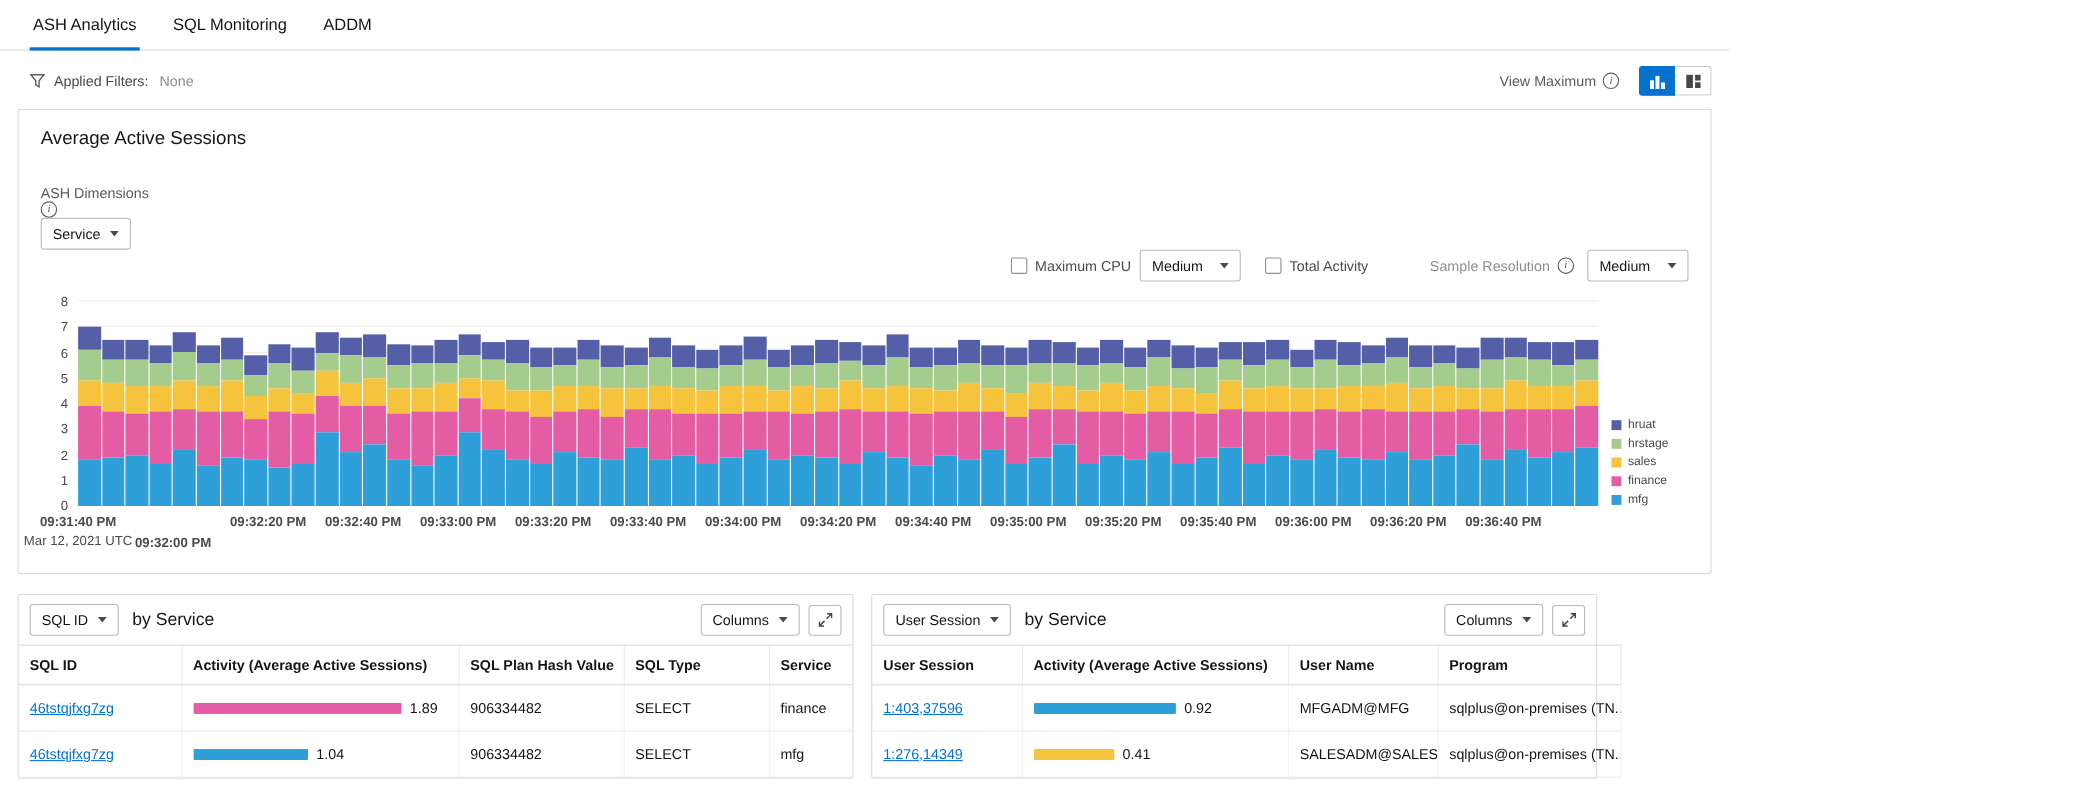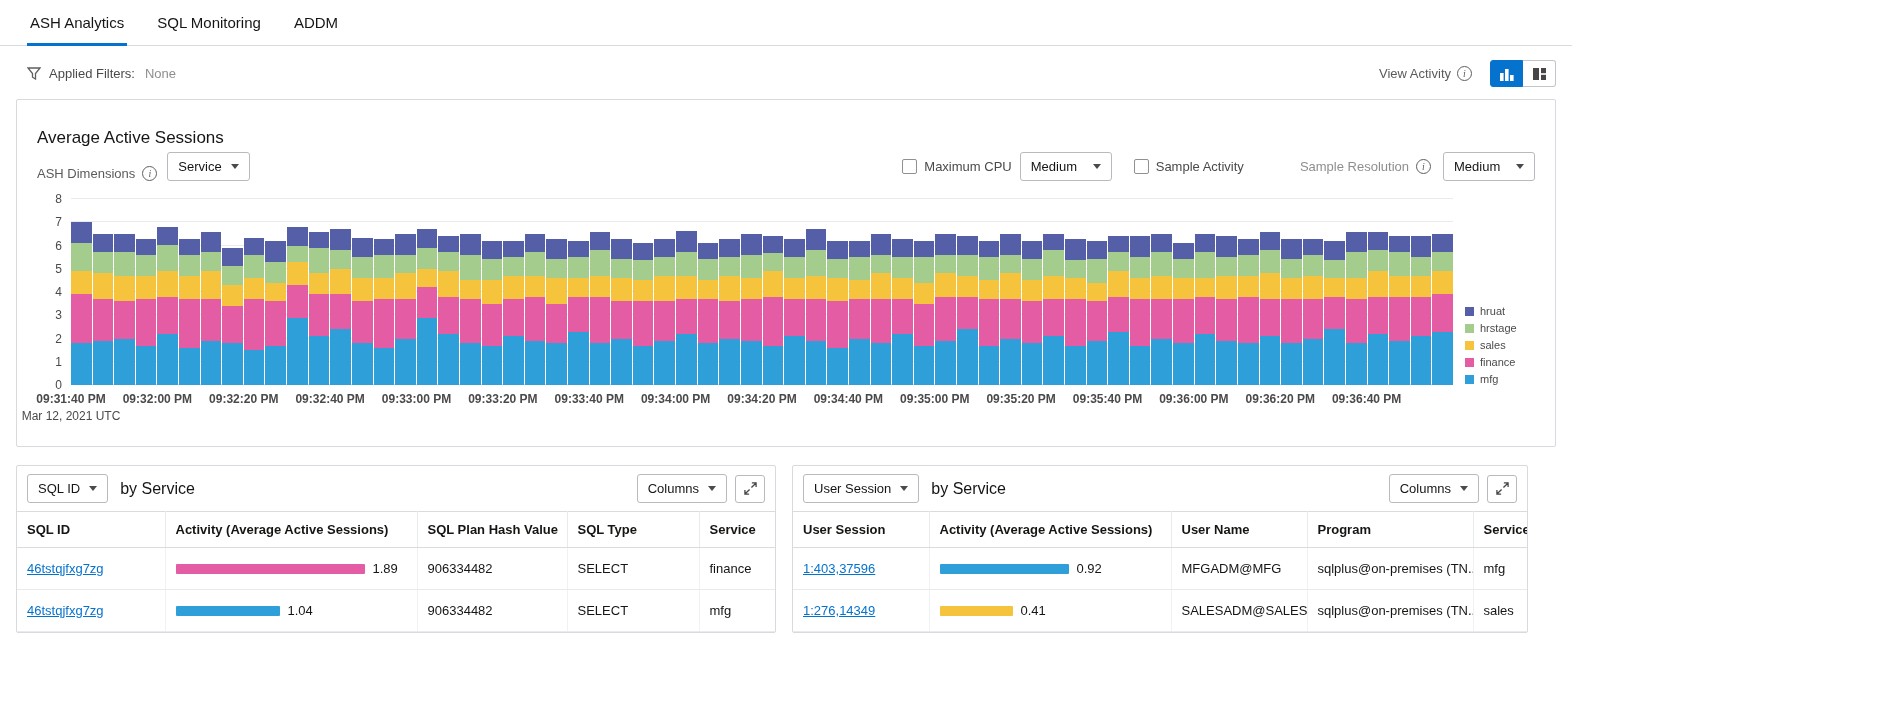--- a/index.html
+++ b/index.html
@@ -61,24 +61,24 @@
   }
   .seg-btn.first { border-radius: 3px 0 0 3px; background: #0572ce; border-color: #0572ce; }
   .seg-btn.last  { border-radius: 0 3px 3px 0; border-left: none; }
   
   .panel {
     border: 1px solid #d7dade;
     border-radius: 2px;
     margin-left: 16px;
     background: #fff;
   }
-  .chart-panel { width: 1540px; padding: 28px 20px 10px; }
+  .chart-panel { width: 1540px; padding: 16px 20px 10px; }
   .chart-panel h2 { font-size: 17px; font-weight: 400; color: #161513; }
   
-  .controls { display: flex; align-items: flex-end; margin-top: 4px; font-size: 13px; }
+  .controls { display: flex; align-items: flex-start; margin-top: 32px; font-size: 13px; flex-direction: column; }
   .ctl-label { color: #5b5b5b; margin-right: 7px; white-space: nowrap; }
   .dd-btn {
     display: inline-flex; align-items: center;
     border: 1px solid #b7bbbf; border-radius: 3px;
     padding: 6px 10px; background: #fff; cursor: pointer;
     font-size: 13px; color: #161513; white-space: nowrap;
   }
   .caret {
     width: 0; height: 0; display: inline-block; margin-left: 9px;
     border-left: 4px solid transparent; border-right: 4px solid transparent;
@@ -112,21 +112,21 @@
     width: 82px; flex: 0 0 auto; height: 186px;
     display: flex; flex-direction: column; justify-content: flex-end;
     gap: 5px; padding-left: 12px; font-size: 11px; color: #4a4a4a;
   }
   .legend-item { display: flex; align-items: center; gap: 6px; cursor: pointer; white-space: nowrap; }
   .swatch { width: 9px; height: 9px; display: inline-block; flex: 0 0 auto; }
   
   .tables-row { display: flex; gap: 16px; margin-top: 18px; margin-left: 16px; }
   .table-panel { border: 1px solid #d7dade; border-radius: 2px; background: #fff; }
   .table-panel.left  { width: 760px; }
-  .table-panel.right { width: 736px; }
+  .table-panel.right { width: 660px; }
   .tp-header { display: flex; align-items: center; padding: 8px 10px; gap: 12px; }
   .tp-title { font-size: 16px; color: #161513; }
   .tp-right { margin-left: auto; display: flex; align-items: center; gap: 8px; }
   .icon-btn {
     width: 30px; height: 28px; border: 1px solid #b7bbbf; border-radius: 3px;
     background: #fff; display: flex; align-items: center; justify-content: center; cursor: pointer;
   }
   table { width: 100%; border-collapse: collapse; table-layout: fixed; }
   thead th {
     text-align: left; font-size: 13px; font-weight: 700; color: #161513;
@@ -155,21 +155,21 @@
 
 <div class="filter-bar">
   <span style="display:inline-flex;">
     <svg width="14" height="13" viewBox="0 0 14 13">
         <path d="M1 1h12L8.5 6.5V12l-3-1.8V6.5z" fill="none" stroke="#5f5f5f" stroke-width="1.3"></path>
       </svg>
   </span>
   <span class="flabel">Applied Filters:</span>
   <span class="fvalue">None</span>
   <div class="fb-right">
-    <span class="view-options-label">View Activity</span>
+    <span class="view-options-label">View Maximum</span>
     <span class="info-icon">i</span>
     <div class="seg">
       <div class="seg-btn first">
         <span style="display:inline-flex;">
           <svg width="16" height="14" viewBox="0 0 16 14">
               <rect x="1" y="6" width="3.6" height="8" fill="#fff"></rect>
               <rect x="6" y="2" width="3.6" height="12" fill="#fff"></rect>
               <rect x="11" y="8" width="3.6" height="6" fill="#fff"></rect>
             </svg>
         </span>
@@ -200,21 +200,21 @@
 
     <div class="controls-right">
       <span class="checkbox"></span>
       <span class="chk-label">Maximum CPU</span>
       <div class="dd-btn combo">
         <span>Medium</span>
         <span class="caret"></span>
       </div>
       <span class="gap"></span>
       <span class="checkbox"></span>
-      <span class="chk-label">Sample Activity</span>
+      <span class="chk-label">Total Activity</span>
       <span class="gap" style="width:48px;"></span>
       <span class="ctl-label" style="color:#8e8e8e;">Sample Resolution</span>
       <span class="info-icon" style="margin-right:12px;">i</span>
       <div class="dd-btn combo">
         <span>Medium</span>
         <span class="caret"></span>
       </div>
     </div>
   </div>
 
@@ -690,21 +690,21 @@
               <div class="seg-block" style="height: 37.2px; background: rgb(227, 92, 164);"></div>
               <div class="seg-block" style="height: 23.3px; background: rgb(245, 195, 60);"></div>
               <div class="seg-block" style="height: 18.6px; background: rgb(164, 205, 141);"></div>
               <div class="seg-block" style="height: 18.6px; background: rgb(84, 95, 168);"></div>
             </div>
           </div>
       </div>
       <div class="x-axis" id="xAxis">
         <div class="date-label">Mar 12, 2021 UTC</div>
       <div class="x-label" style="left: 0%;">09:31:40 PM</div>
-          <div class="x-label" style="left: 6.25%;">09:32:00 PM</div>
+          <div class="x-label" style="left: 6.25%; margin-top: 19px;">09:32:00 PM</div>
           <div class="x-label" style="left: 12.5%;">09:32:20 PM</div>
           <div class="x-label" style="left: 18.75%;">09:32:40 PM</div>
           <div class="x-label" style="left: 25%;">09:33:00 PM</div>
           <div class="x-label" style="left: 31.25%;">09:33:20 PM</div>
           <div class="x-label" style="left: 37.5%;">09:33:40 PM</div>
           <div class="x-label" style="left: 43.75%;">09:34:00 PM</div>
           <div class="x-label" style="left: 50%;">09:34:20 PM</div>
           <div class="x-label" style="left: 56.25%; text-align: center;">09:34:40 PM</div>
           <div class="x-label" style="left: 62.5%;">09:35:00 PM</div>
           <div class="x-label" style="left: 68.75%;">09:35:20 PM</div>

